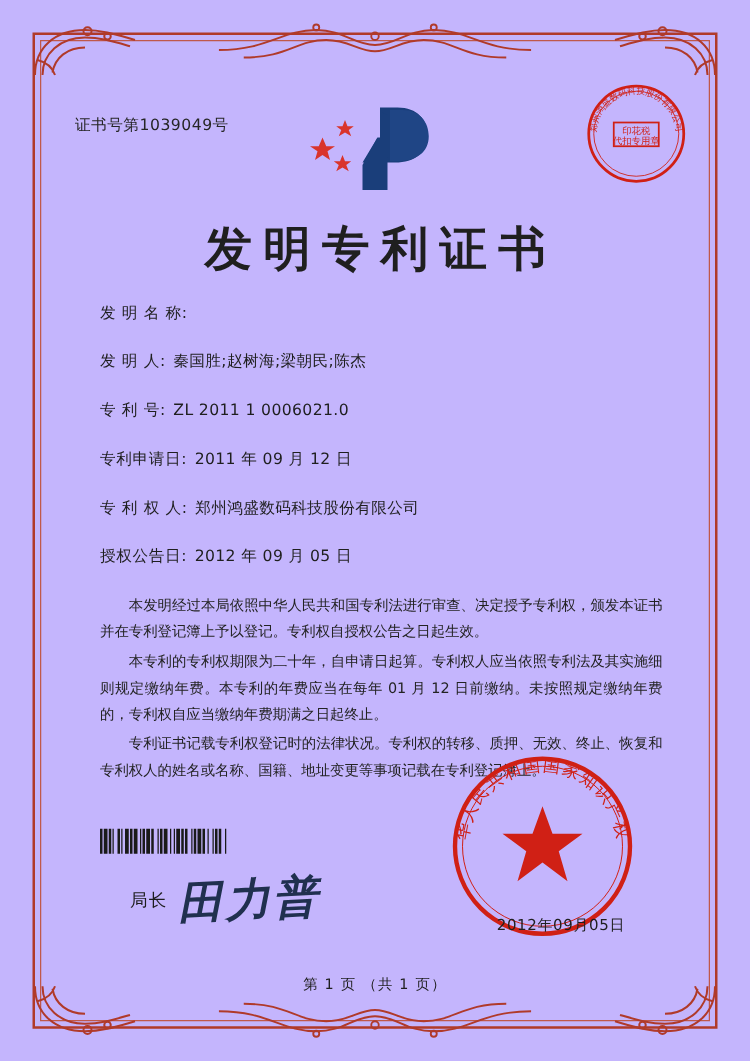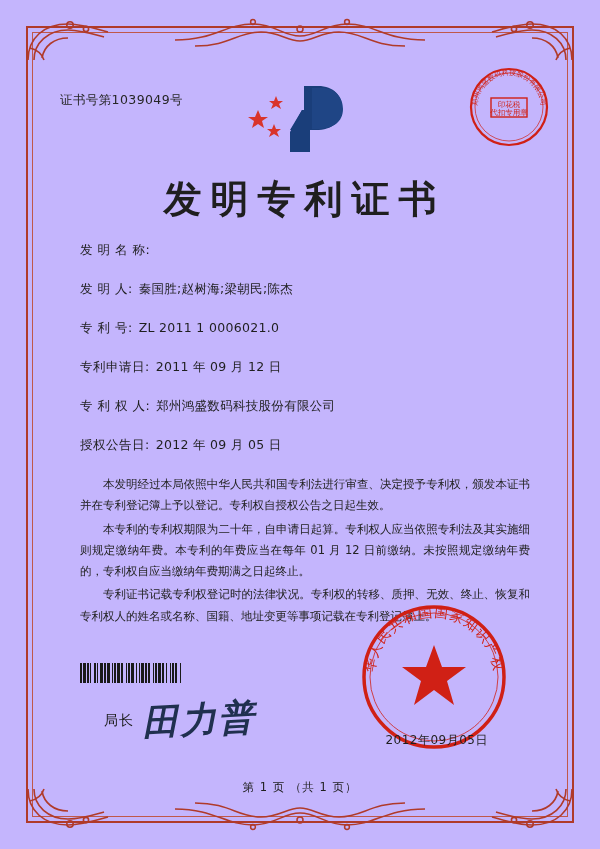--- a/index.html
+++ b/index.html
@@ -208,21 +208,21 @@
   
   .seal-main {
     position: absolute;
     right: 46px;
     bottom: 48px;
     width: 152px;
     height: 152px;
   }
   .seal-date {
     position: absolute;
-    right: 68px;
+    right: 56px;
     bottom: 52px;
     font-size: 12px;
     color: #1f1f1f;
     letter-spacing: 0.5px;
   }
 
   .footer {
     position: absolute;
     left: 0;
     right: 0;

